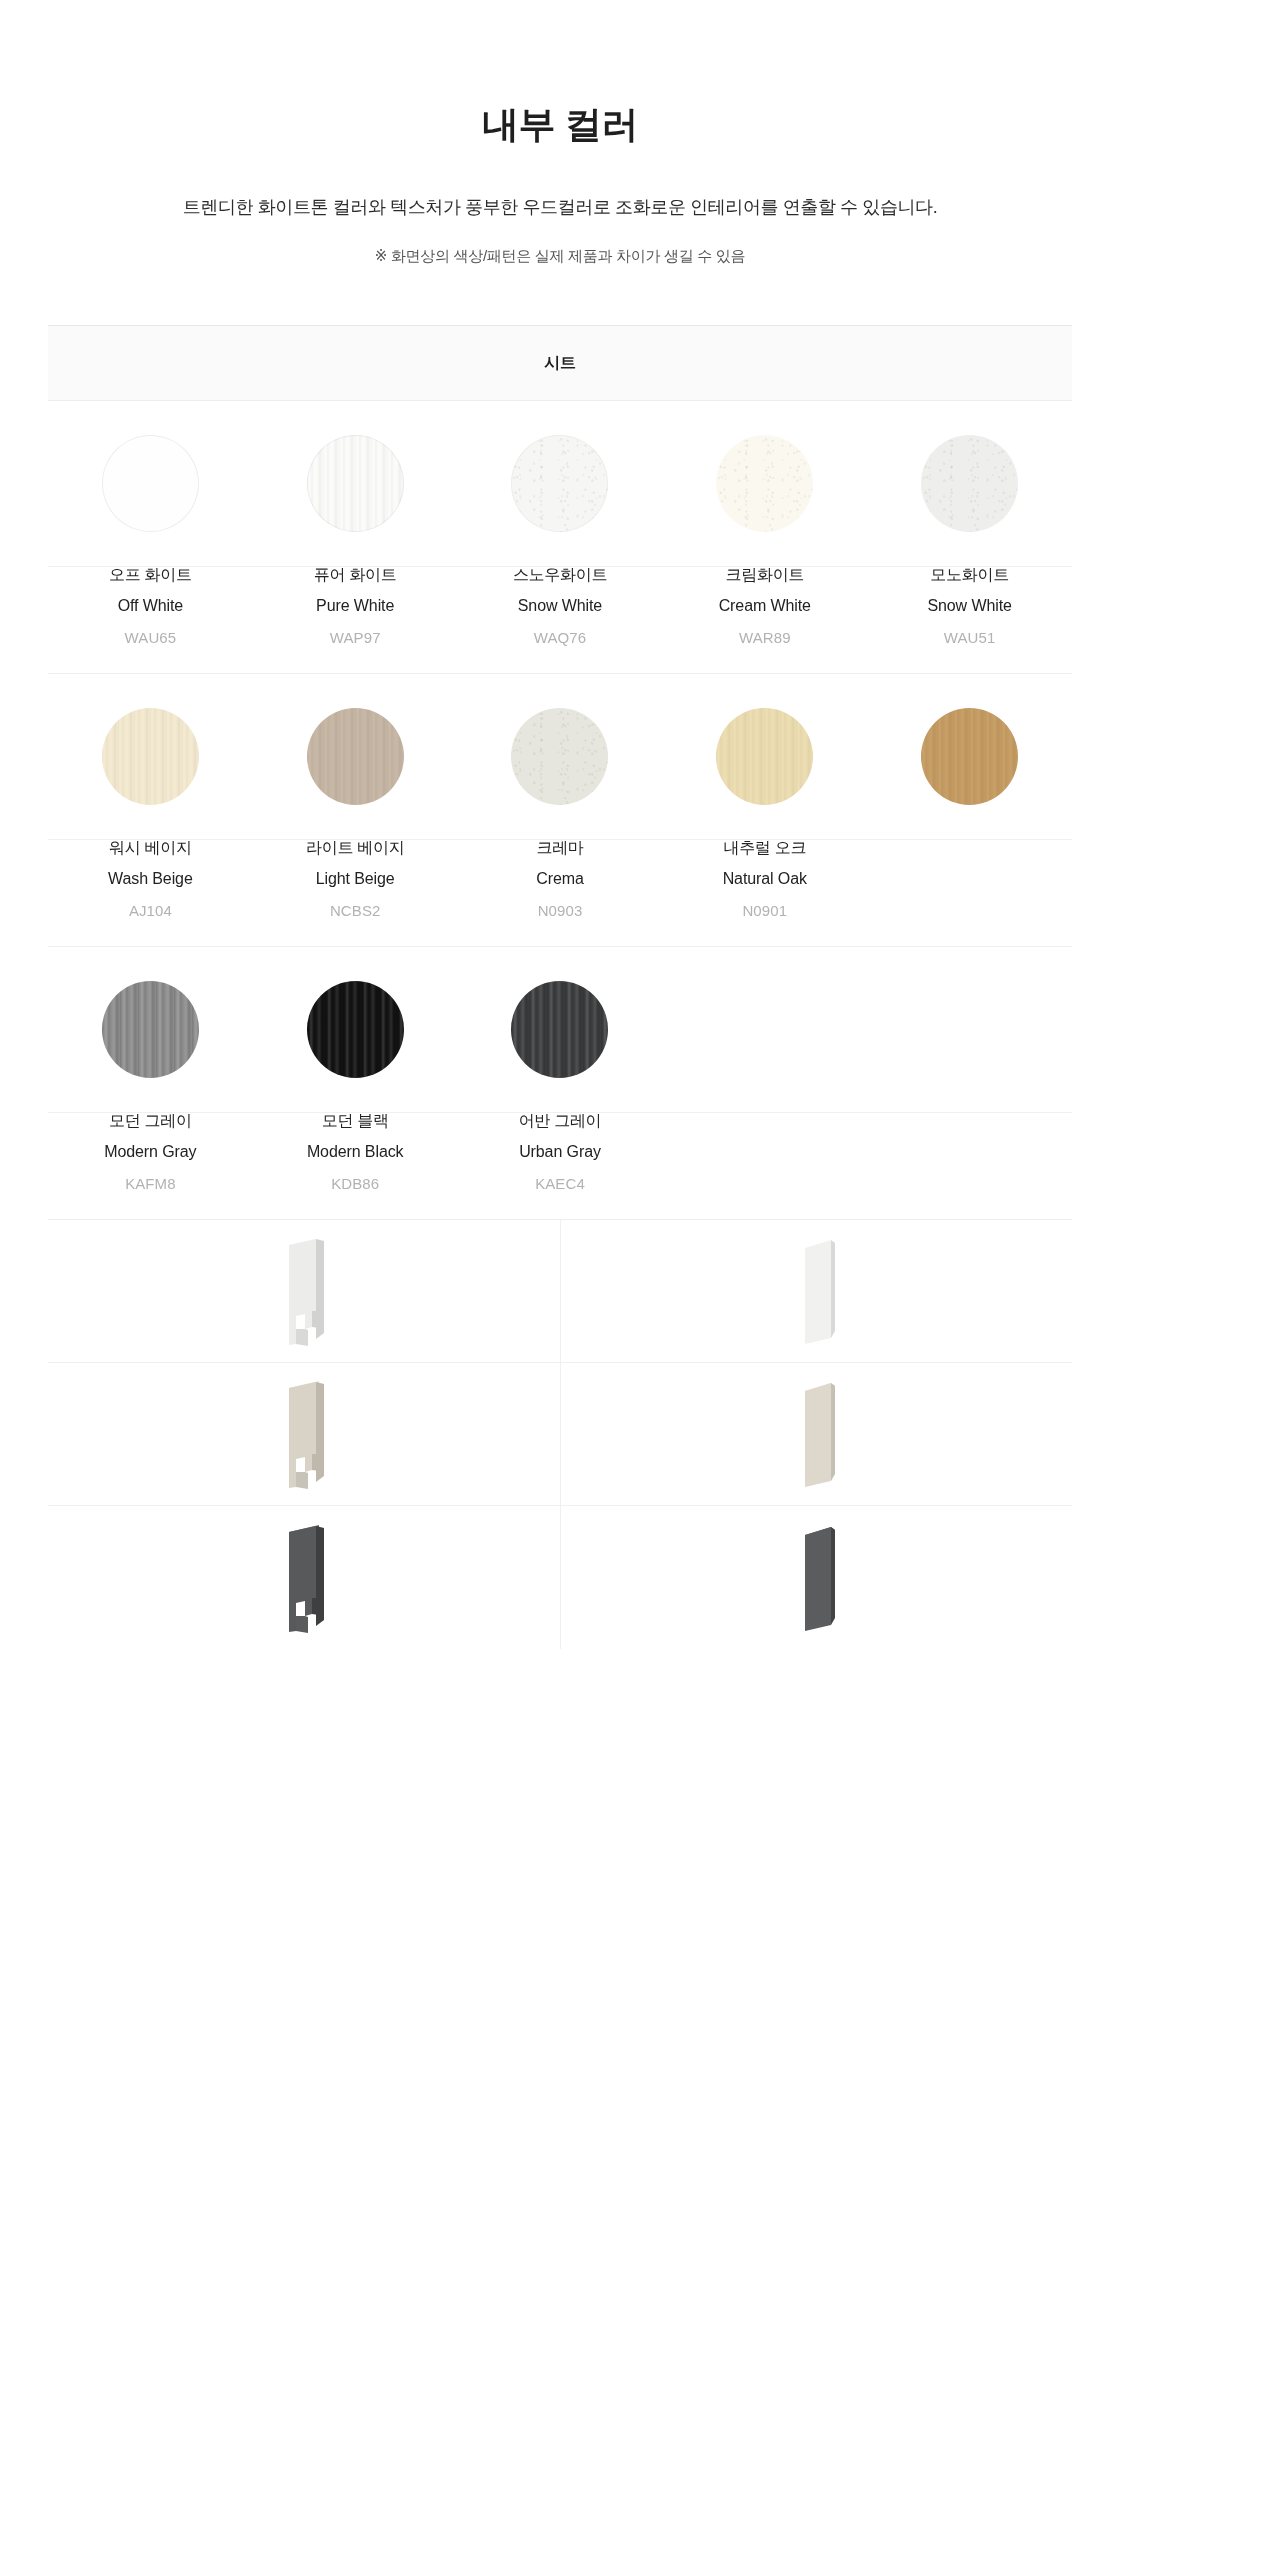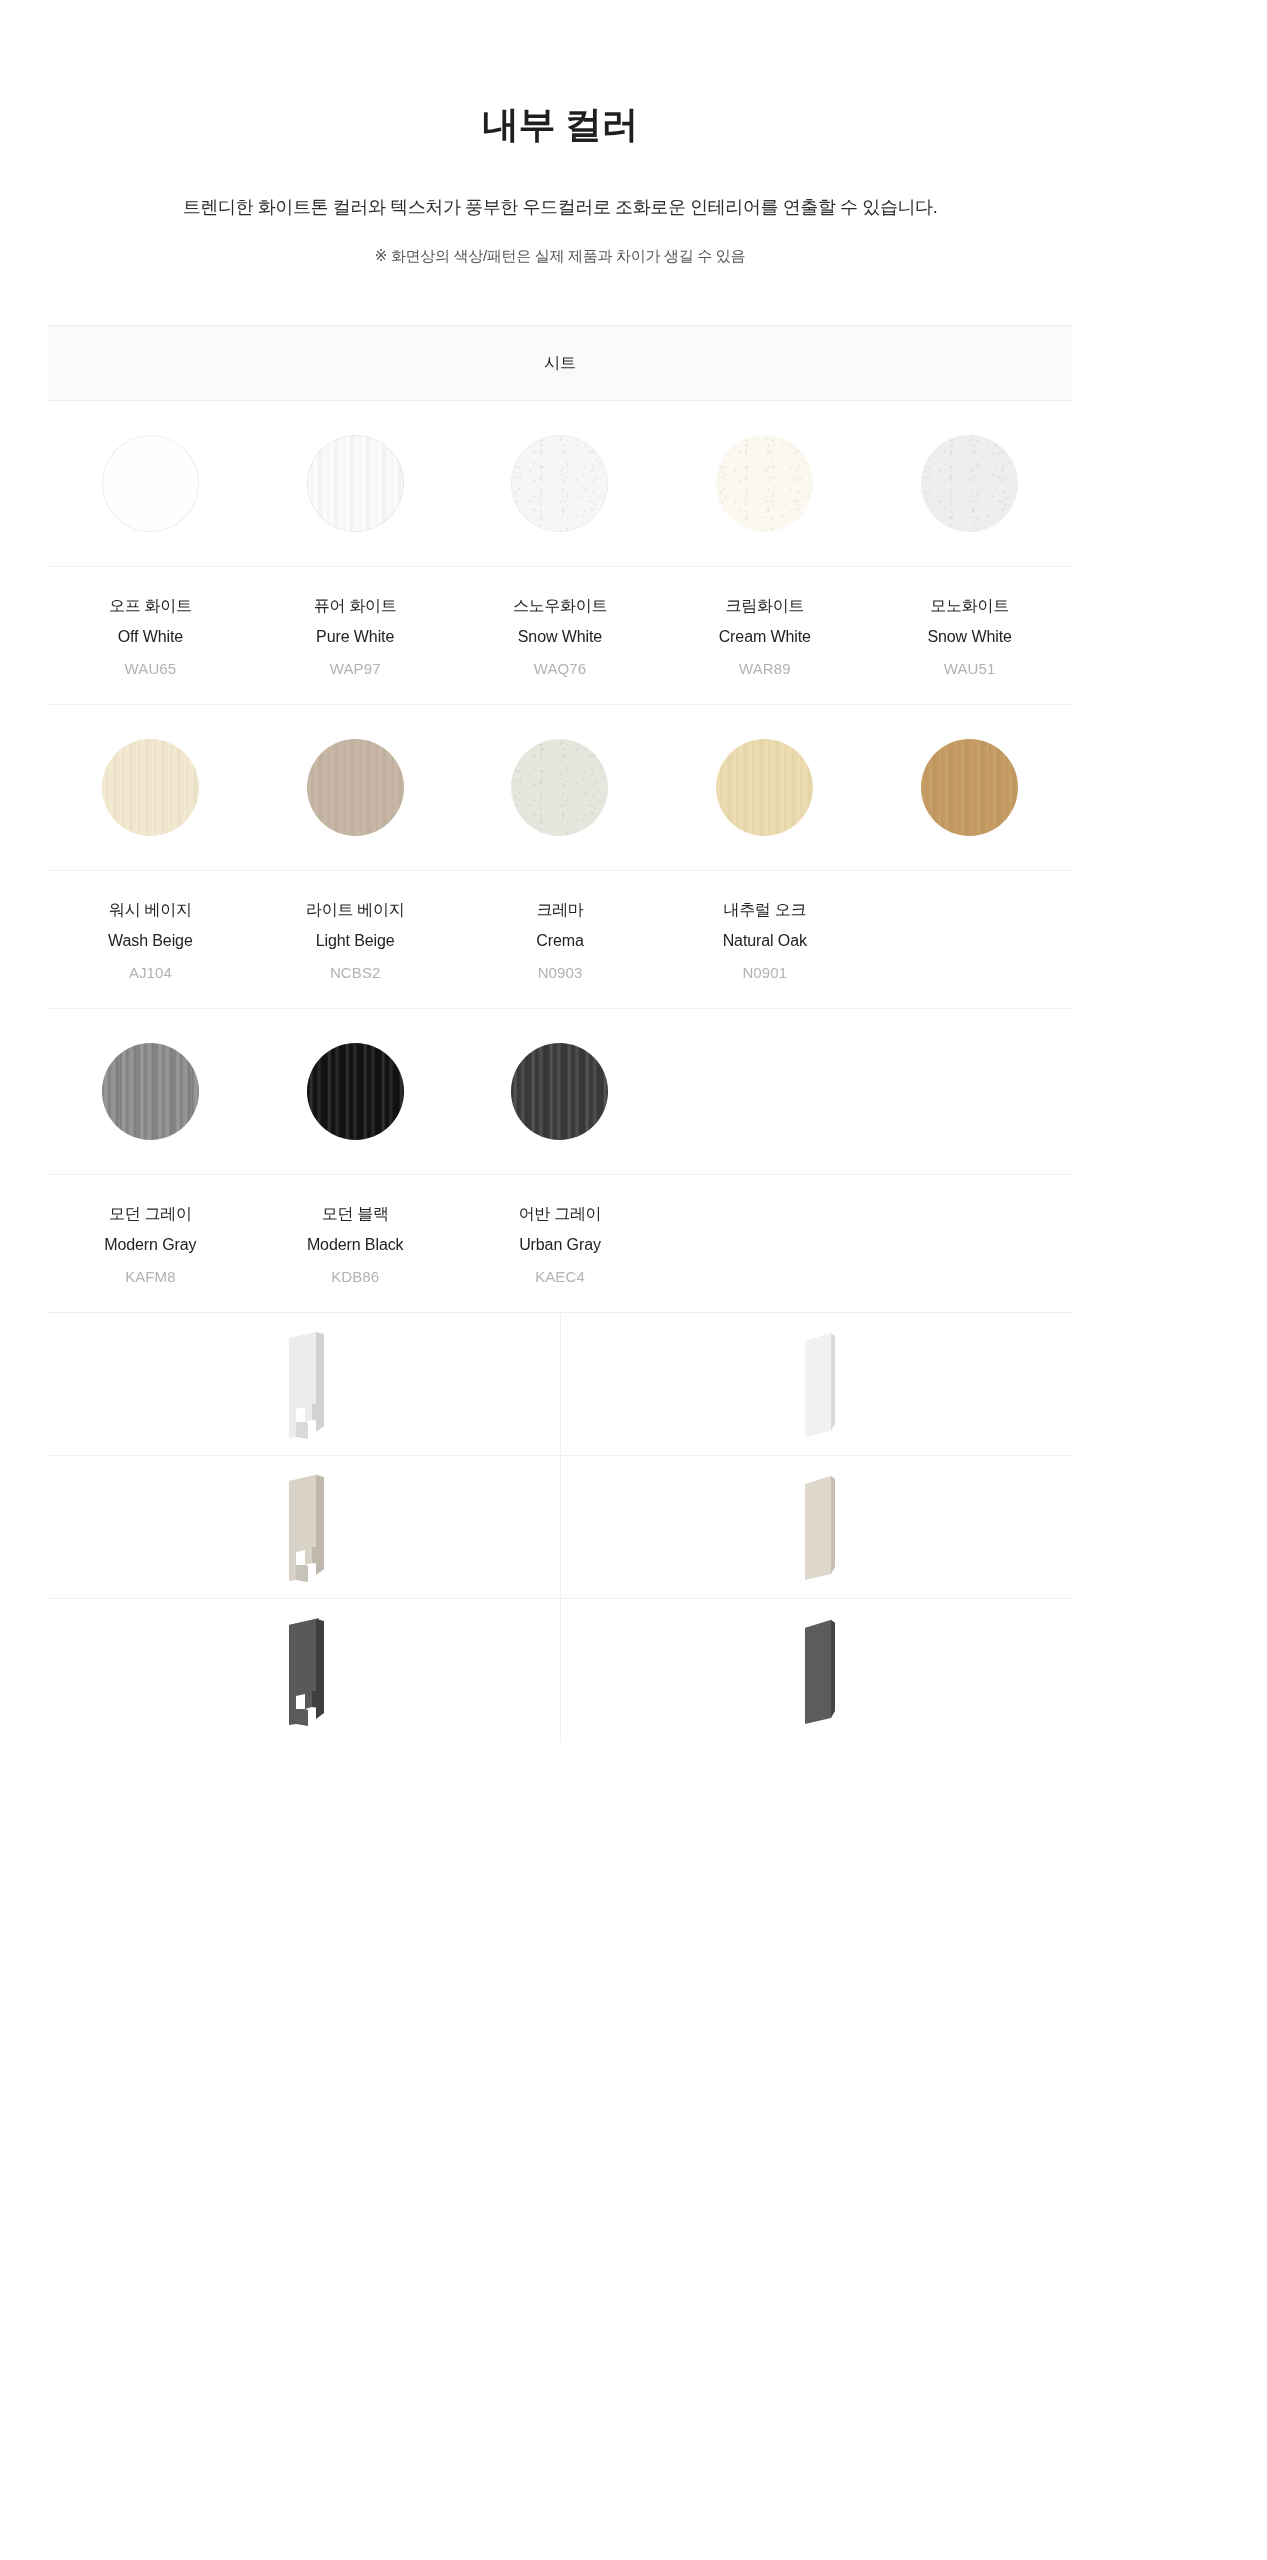--- a/index.html
+++ b/index.html
@@ -61,41 +61,40 @@
   .band {
     background: #fafafa;
     border-bottom: 1px solid #eeeeee;
     height: 75px;
     display: flex;
     align-items: center;
     justify-content: center;
   }
   .band-label {
     font-size: 16px;
-    font-weight: 400;
+    font-weight: 700;
     color: #1f1f1f;
     letter-spacing: -0.3px;
   }
 
   
   .swatch-row { border-bottom: 1px solid #efefef; }
   .swatch-row:last-child { border-bottom: none; }
 
   .swatch-grid {
     display: grid;
     grid-template-columns: repeat(5, 1fr);
     height: 165px;
     align-items: center;
     justify-items: center;
   }
   .label-grid {
     display: grid;
     grid-template-columns: repeat(5, 1fr);
     border-top: 1px solid #f0f0f0;
-    padding-top: 31px;
     padding-bottom: 28px;
   }
 
   .swatch {
     width: 97px;
     height: 97px;
     border-radius: 50%;
     position: relative;
     overflow: hidden;
   }

